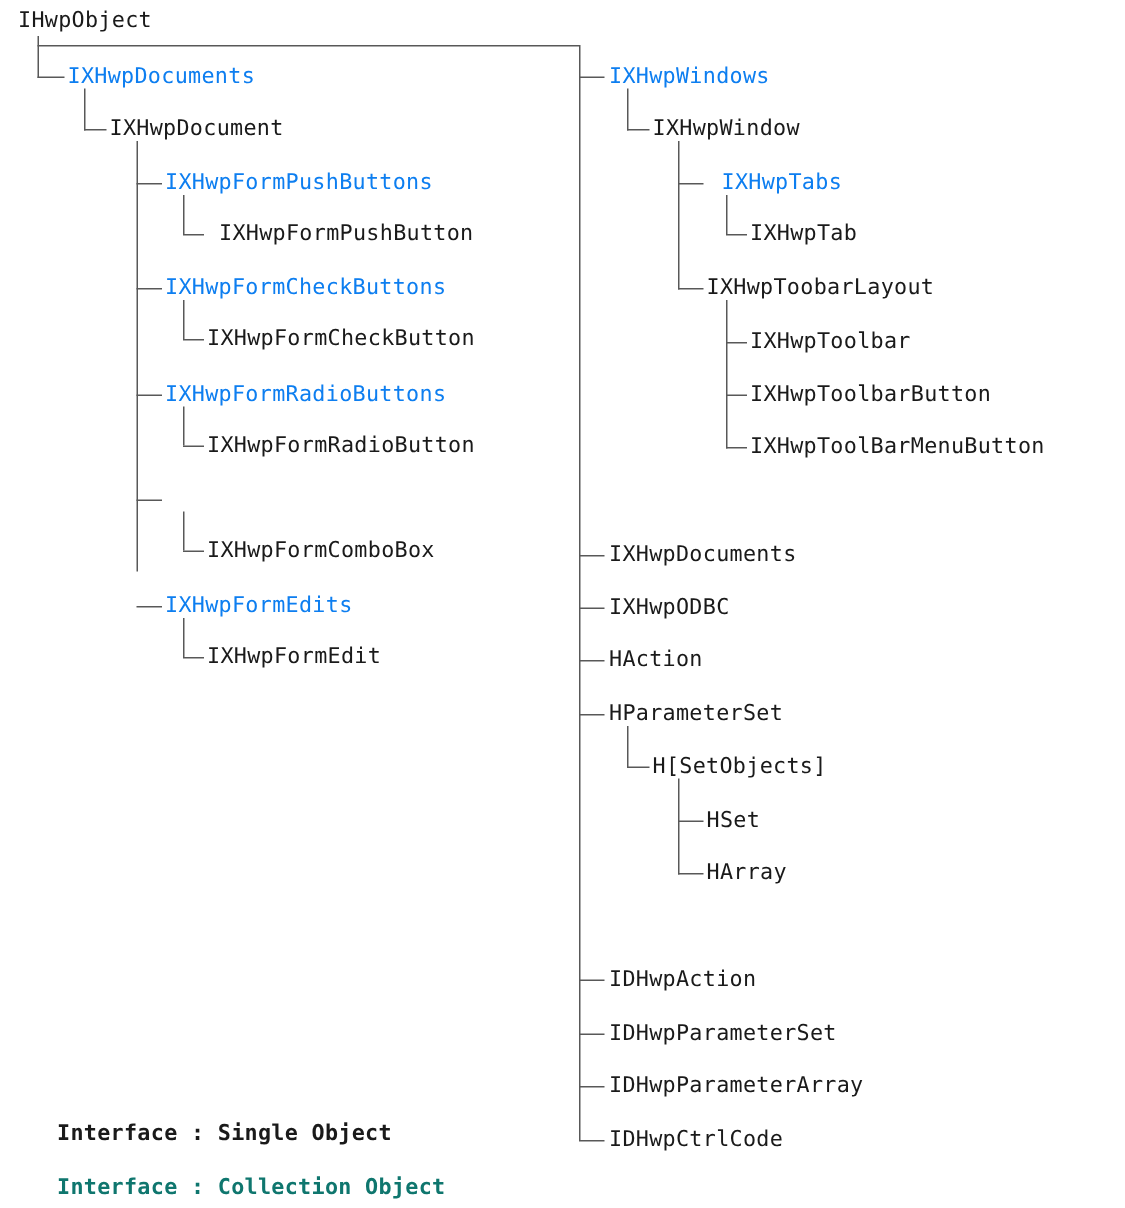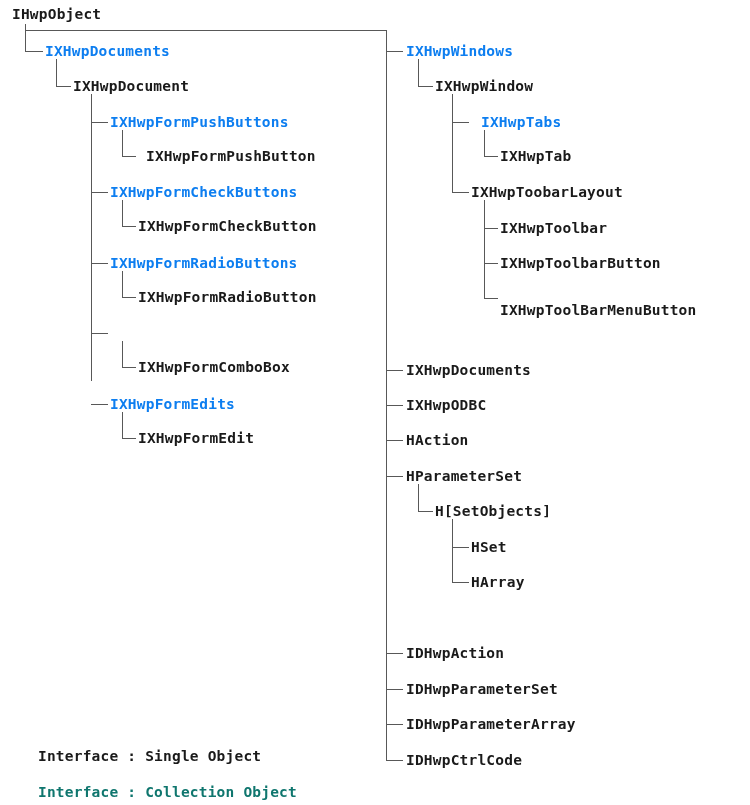--- a/index.html
+++ b/index.html
@@ -15,21 +15,21 @@
     background: #ffffff;
     font-family: "DejaVu Sans Mono", "Liberation Mono", monospace;
     overflow: hidden;
   }
   .node {
     position: absolute;
     white-space: pre;
     font-size: 14.5px;
     line-height: 17px;
     letter-spacing: 0.2px;
-    font-weight: bold;
+    font-weight: normal;
     color: #1a1a1a;
     -webkit-font-smoothing: none;
   }
   .node.collection {
     color: #0d7ef0;
   }
   .legend-item {
     position: absolute;
     white-space: pre;
     font-size: 14.5px;
@@ -140,21 +140,21 @@
   <div class="node collection" style="left:406px; top:43px;">IXHwpWindows</div>
   <div class="node" style="left:435px; top:78px;">IXHwpWindow</div>
 
   <div class="node collection" style="left:471px; top:114px;margin-left:10px;">IXHwpTabs</div>
   <div class="node" style="left:500px; top:148px;">IXHwpTab</div>
 
   <div class="node" style="left:471px; top:184px;">IXHwpToobarLayout</div>
 
   <div class="node" style="left:500px; top:220px;">IXHwpToolbar</div>
   <div class="node" style="left:500px; top:255px;">IXHwpToolbarButton</div>
-  <div class="node" style="left:500px; top:290px;margin-top:12px;">IXHwpToolBarMenuButton</div>
+  <div class="node" style="left:500px; top:290px;">IXHwpToolBarMenuButton</div>
 
   <div class="node" style="left:406px; top:362px;">IXHwpDocuments</div>
   <div class="node" style="left:406px; top:397px;">IXHwpODBC</div>
   <div class="node" style="left:406px; top:432px;">HAction</div>
   <div class="node" style="left:406px; top:468px;">HParameterSet</div>
 
   <div class="node" style="left:435px; top:503px;">H[SetObjects]</div>
   <div class="node" style="left:471px; top:539px;">HSet</div>
   <div class="node" style="left:471px; top:574px;">HArray</div>
 

